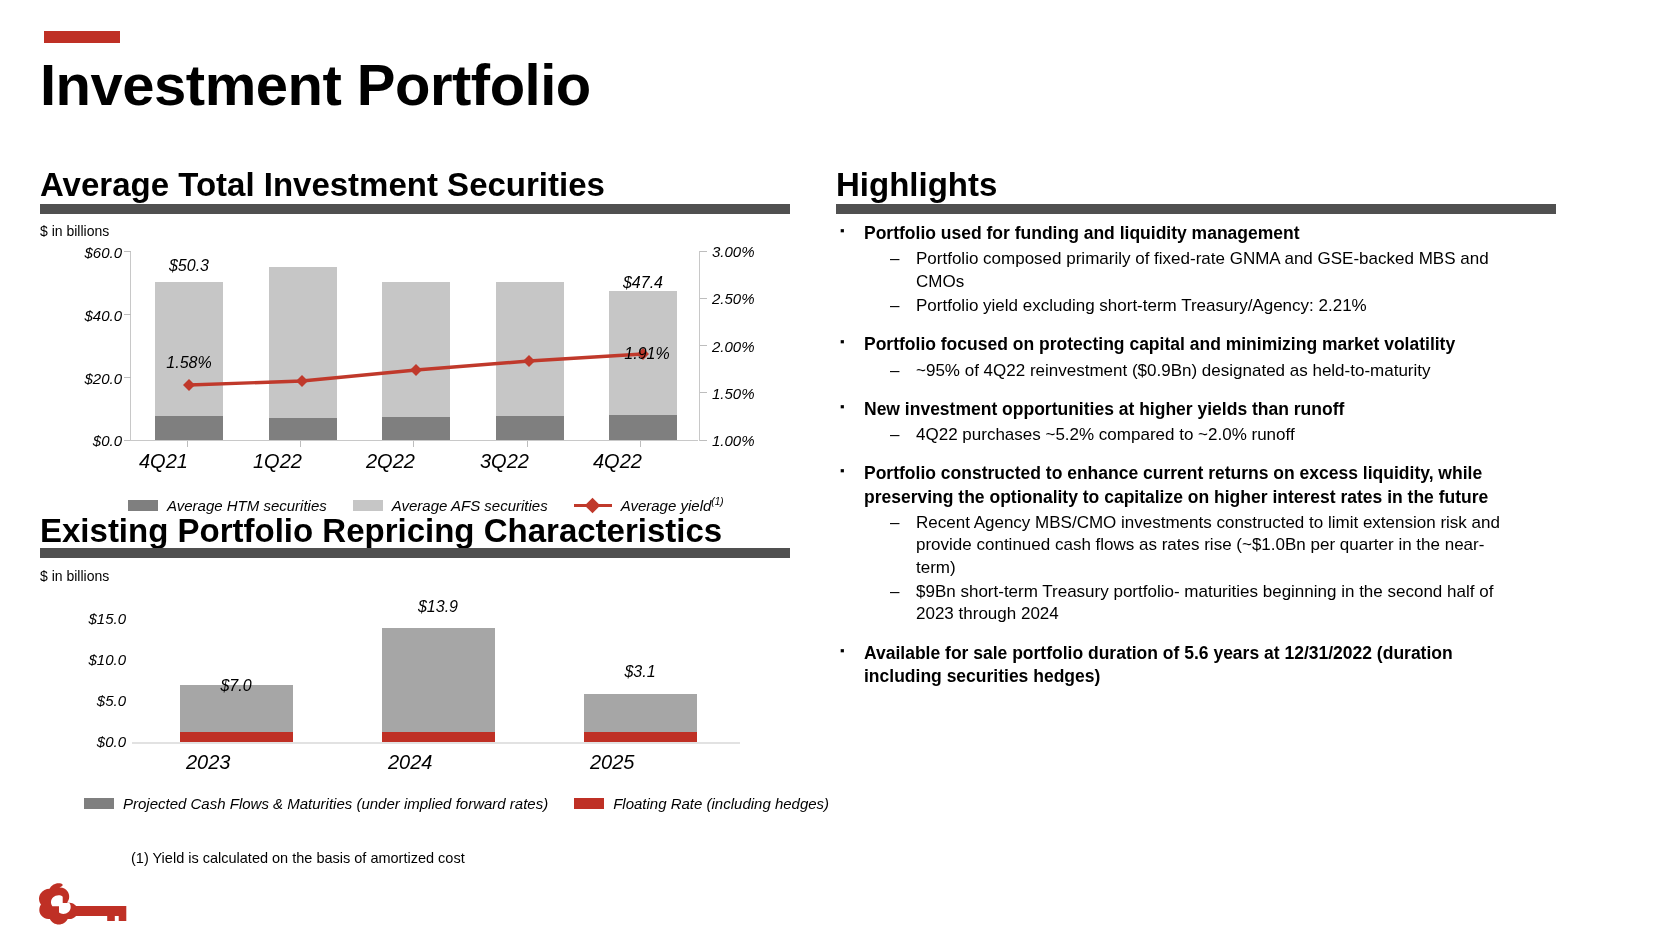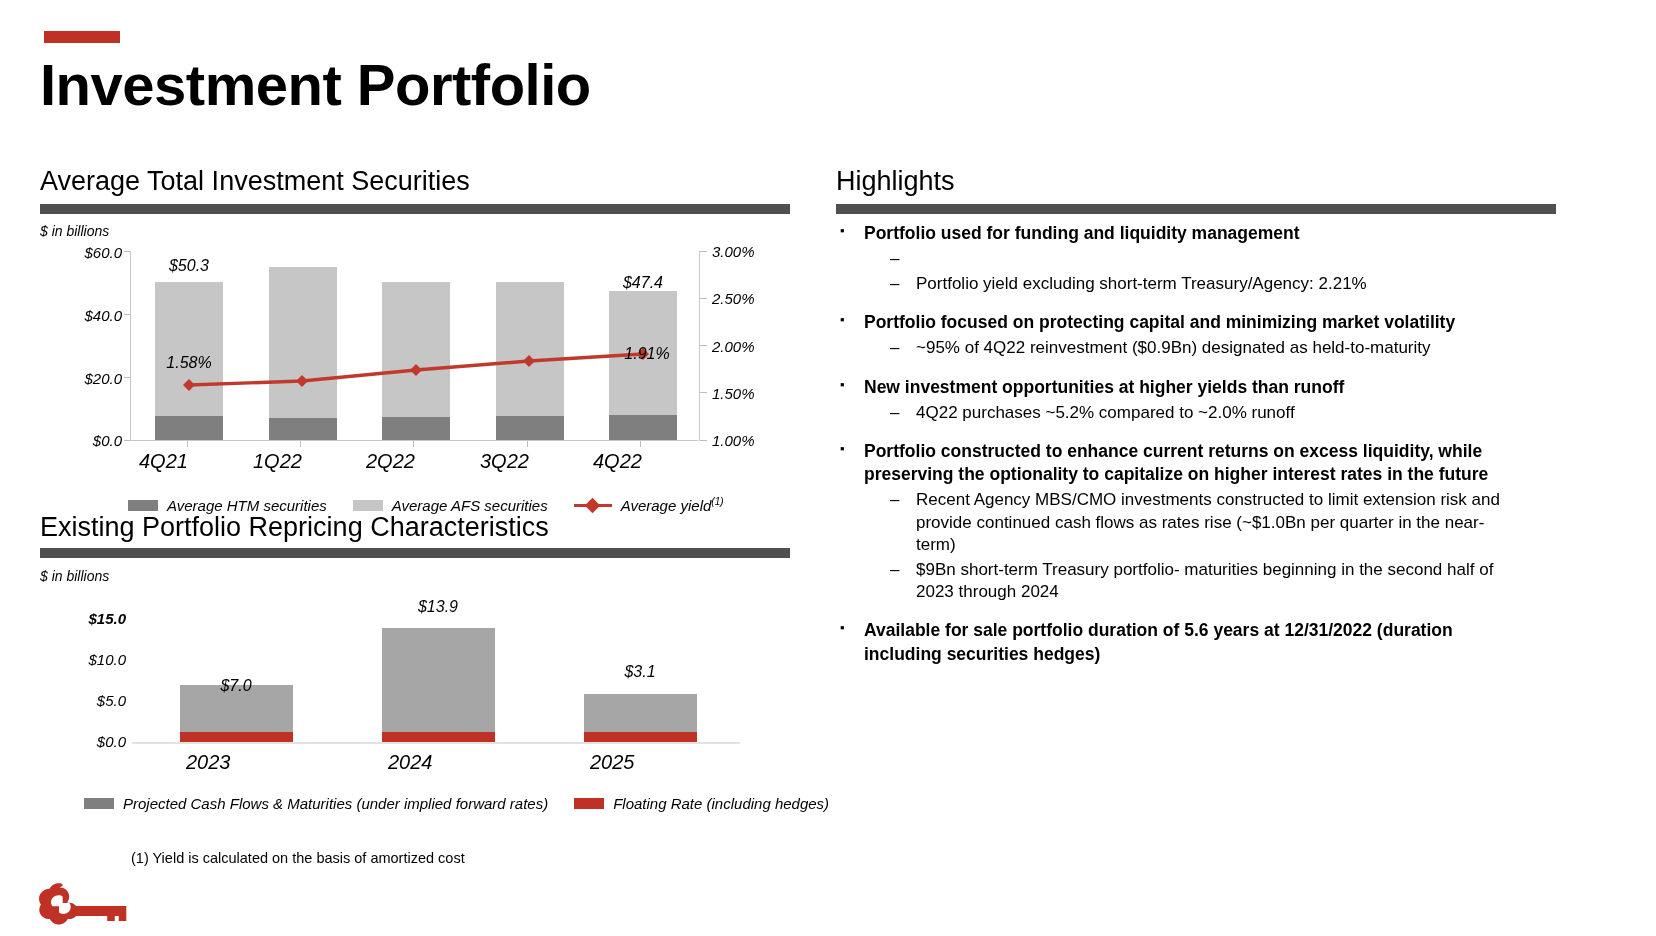--- a/index.html
+++ b/index.html
@@ -11,25 +11,25 @@
     overflow:hidden;
     position:relative;
   }
   .slide{position:absolute;left:0;top:0;width:1476px;height:936px;}
 
   
   .red-tab{position:absolute;left:44px;top:31px;width:76px;height:12px;background:#bf3025;}
   .slide-title{position:absolute;left:40px;top:56px;font-size:58px;font-weight:bold;letter-spacing:-0.5px;line-height:1;}
 
   
-  .sect-head{position:absolute;font-size:27px;font-weight:normal;line-height:1;}
+  .sect-head{position:absolute;font-size:33px;font-weight:bold;line-height:1;}
   .sect-rule{position:absolute;height:10px;background:#505050;}
 
   
-  .axis-note{position:absolute;font-size:14px;font-style:italic;}
+  .axis-note{position:absolute;font-size:14px;}
   .tick-lbl{position:absolute;font-size:15px;font-style:italic;text-align:right;white-space:nowrap;}
   .tick-lbl-r{position:absolute;font-size:15px;font-style:italic;text-align:left;white-space:nowrap;}
   .cat-lbl{position:absolute;font-size:20px;font-style:italic;text-align:left;white-space:nowrap;}
   .dat-lbl{position:absolute;font-size:16px;font-style:italic;text-align:center;white-space:nowrap;}
   .bar{position:absolute;}
   .axisline{position:absolute;background:#c8c8c8;}
   .tickmark{position:absolute;background:#bdbdbd;height:1px;width:7px;}
   .tickmark-v{position:absolute;background:#bdbdbd;width:1px;height:6px;}
 
   
@@ -154,21 +154,21 @@
       </div>
     </div>
   </div>
 
   <div class="sect-head" style="left:40px;top:514px;text-align:right;">Existing Portfolio Repricing Characteristics</div>
   <div class="sect-rule" style="left:40px;top:548px;width:750px;"></div>
 
   <div>
     <div class="axis-note" style="left:40px;top:568px;">$ in billions</div>
 
-    <div class="tick-lbl" style="left:40px;top:610px;width:86px;font-weight:bold;">$15.0</div>
+    <div class="tick-lbl" style="left:40px;top:610px;width:86px;">$15.0</div>
     <div class="tick-lbl" style="left:40px;top:651px;width:86px;">$10.0</div>
     <div class="tick-lbl" style="left:40px;top:692px;width:86px;">$5.0</div>
     <div class="tick-lbl" style="left:40px;top:733px;width:86px;">$0.0</div>
 
     <div class="axisline" style="left:132px;top:742px;width:608px;height:2px;background:#e2e2e2;"></div>
 
     <div class="bar" style="left:180px;top:685px;width:113px;height:47px;background:#a6a6a6;"></div>
     <div class="bar" style="left:180px;top:732px;width:113px;height:10px;background:#bf3025;"></div>
 
     <div class="bar" style="left:382px;top:628px;width:113px;height:104px;background:#a6a6a6;"></div>
@@ -201,20 +201,21 @@
   <div class="sect-rule" style="left:836px;top:204px;width:720px;"></div>
 
   <div class="hl-list" style="left:840px;">
 
     <div class="hl-l1">
       <span class="mk">▪</span>
       <span>Portfolio used for funding and liquidity management</span>
     </div>
     <div class="hl-l2">
       <span class="mk">–</span>
+      <span>Portfolio composed primarily of fixed-rate GNMA and GSE-backed MBS and CMOs</span>
     </div>
     <div class="hl-l2">
       <span class="mk">–</span>
       <span>Portfolio yield excluding short-term Treasury/Agency: 2.21%</span>
     </div>
 
     <div class="hl-gap"></div>
 
     <div class="hl-l1">
       <span class="mk">▪</span>

